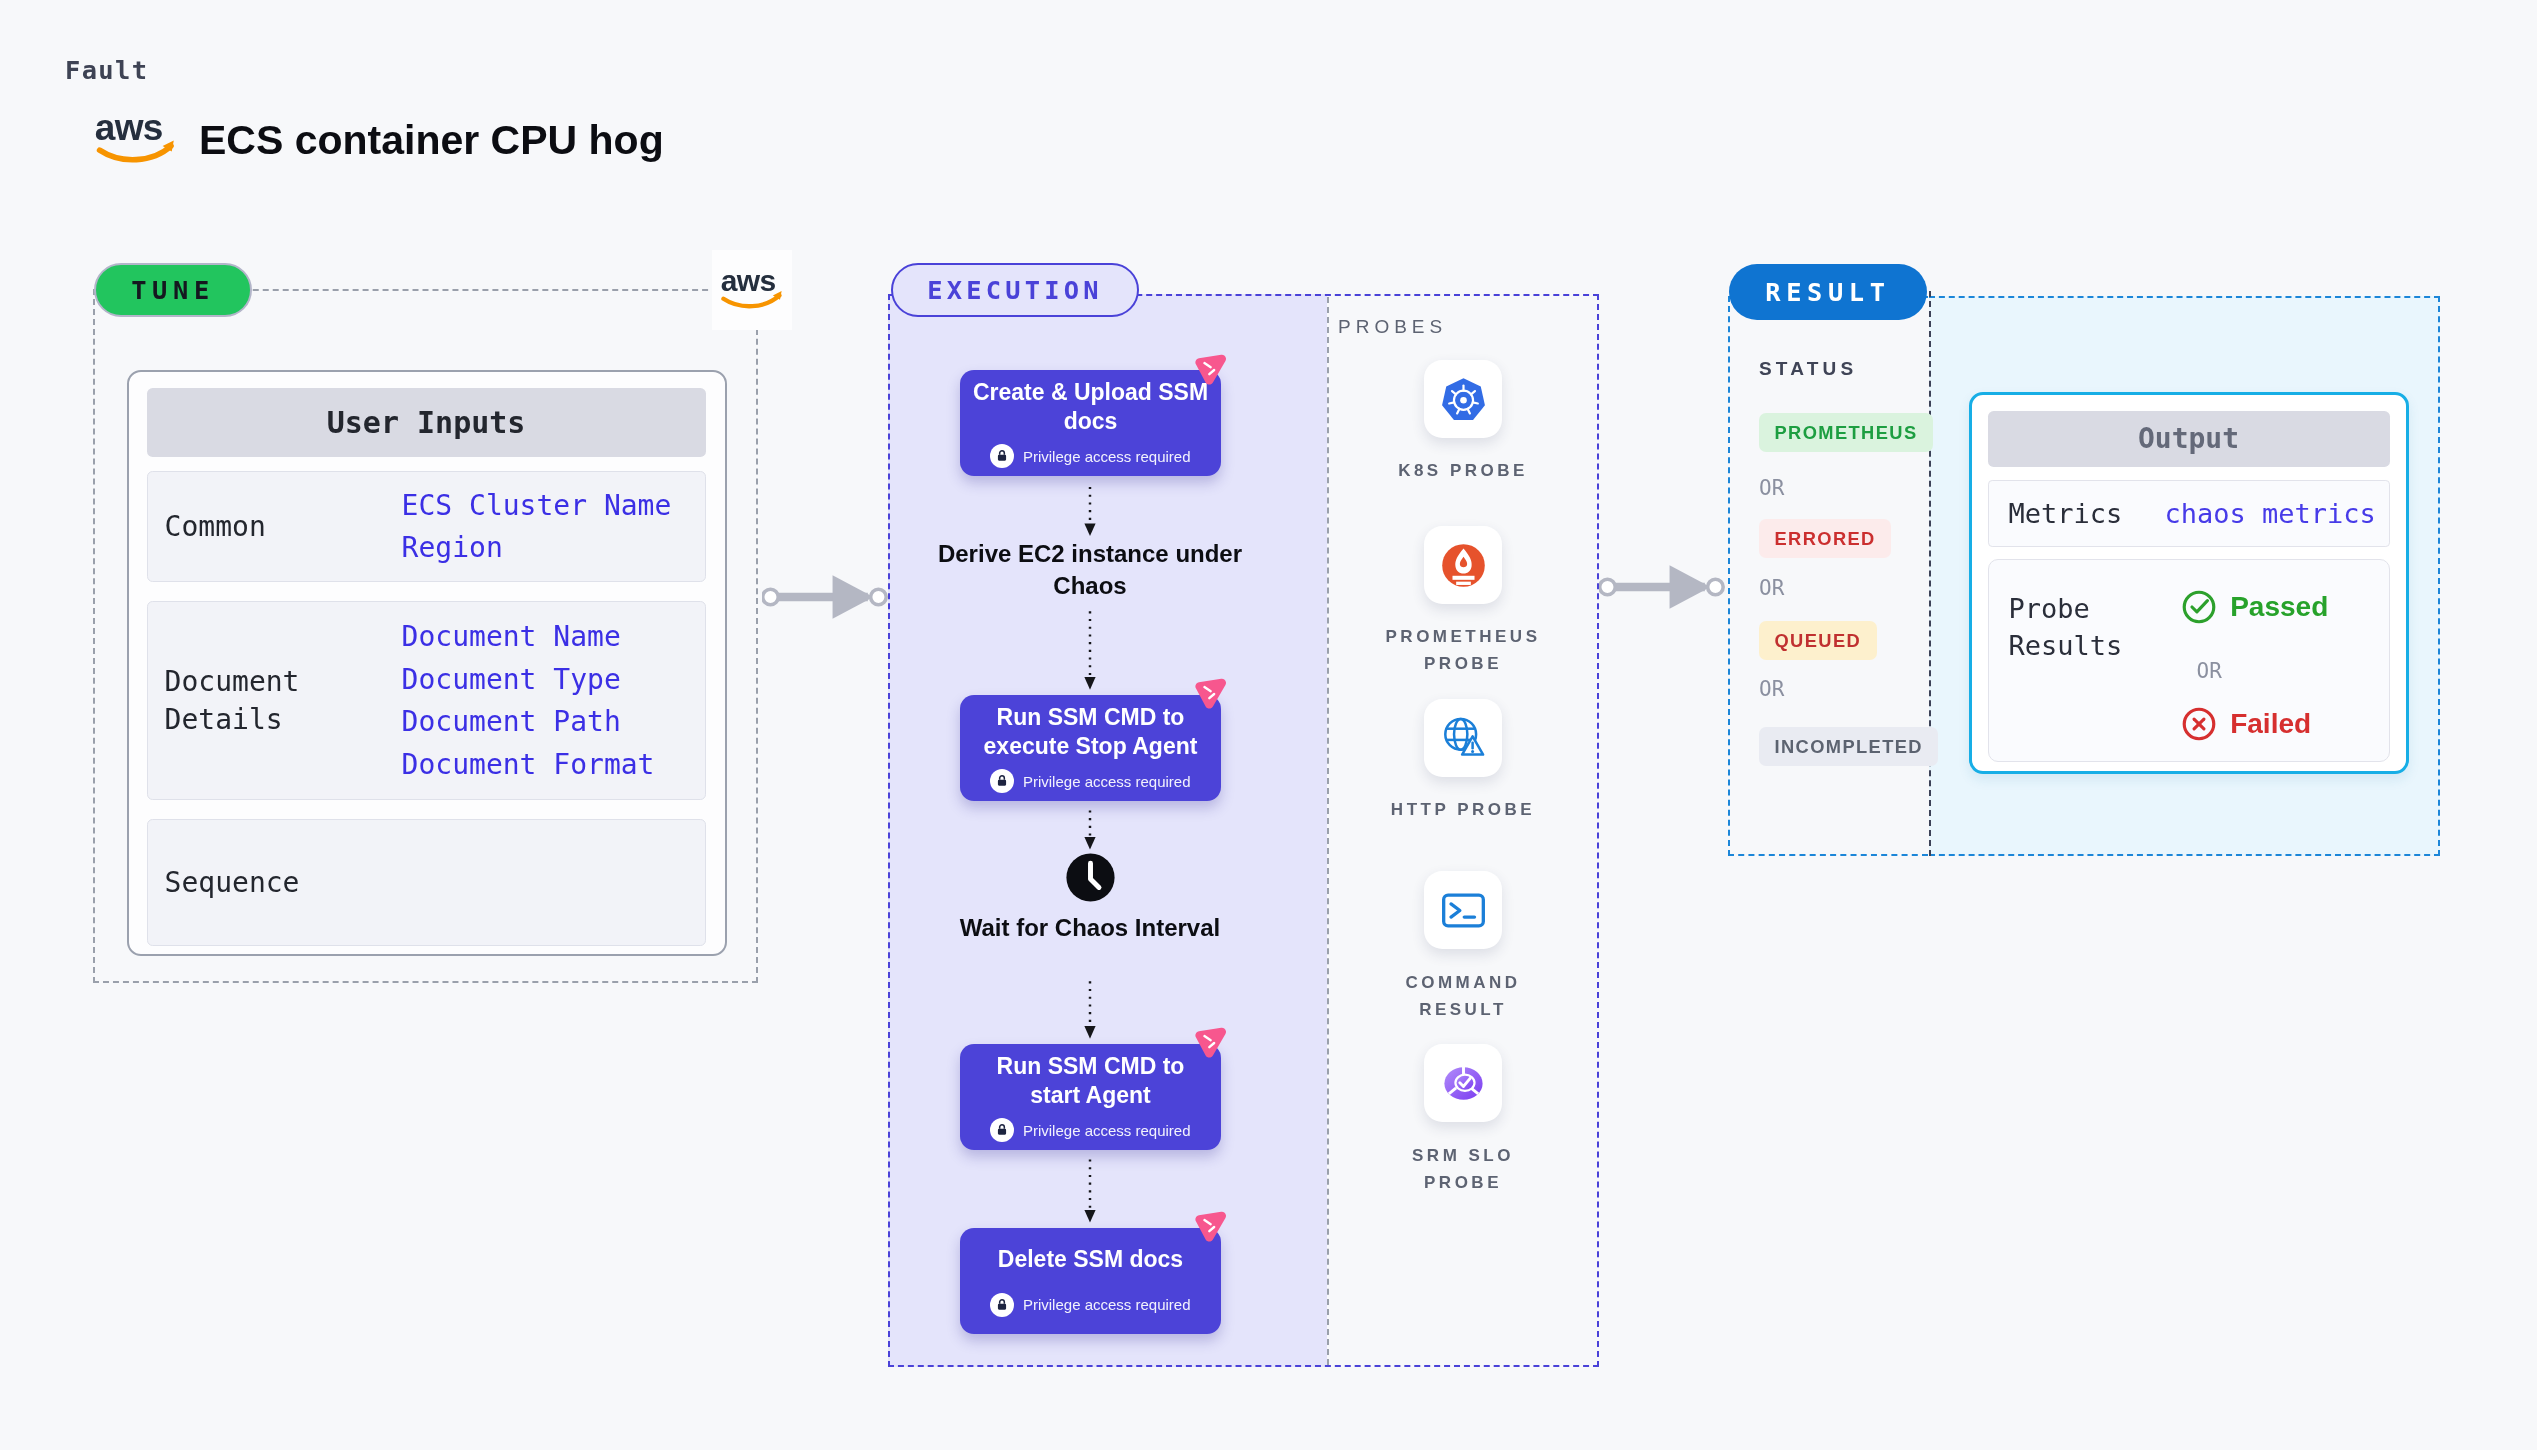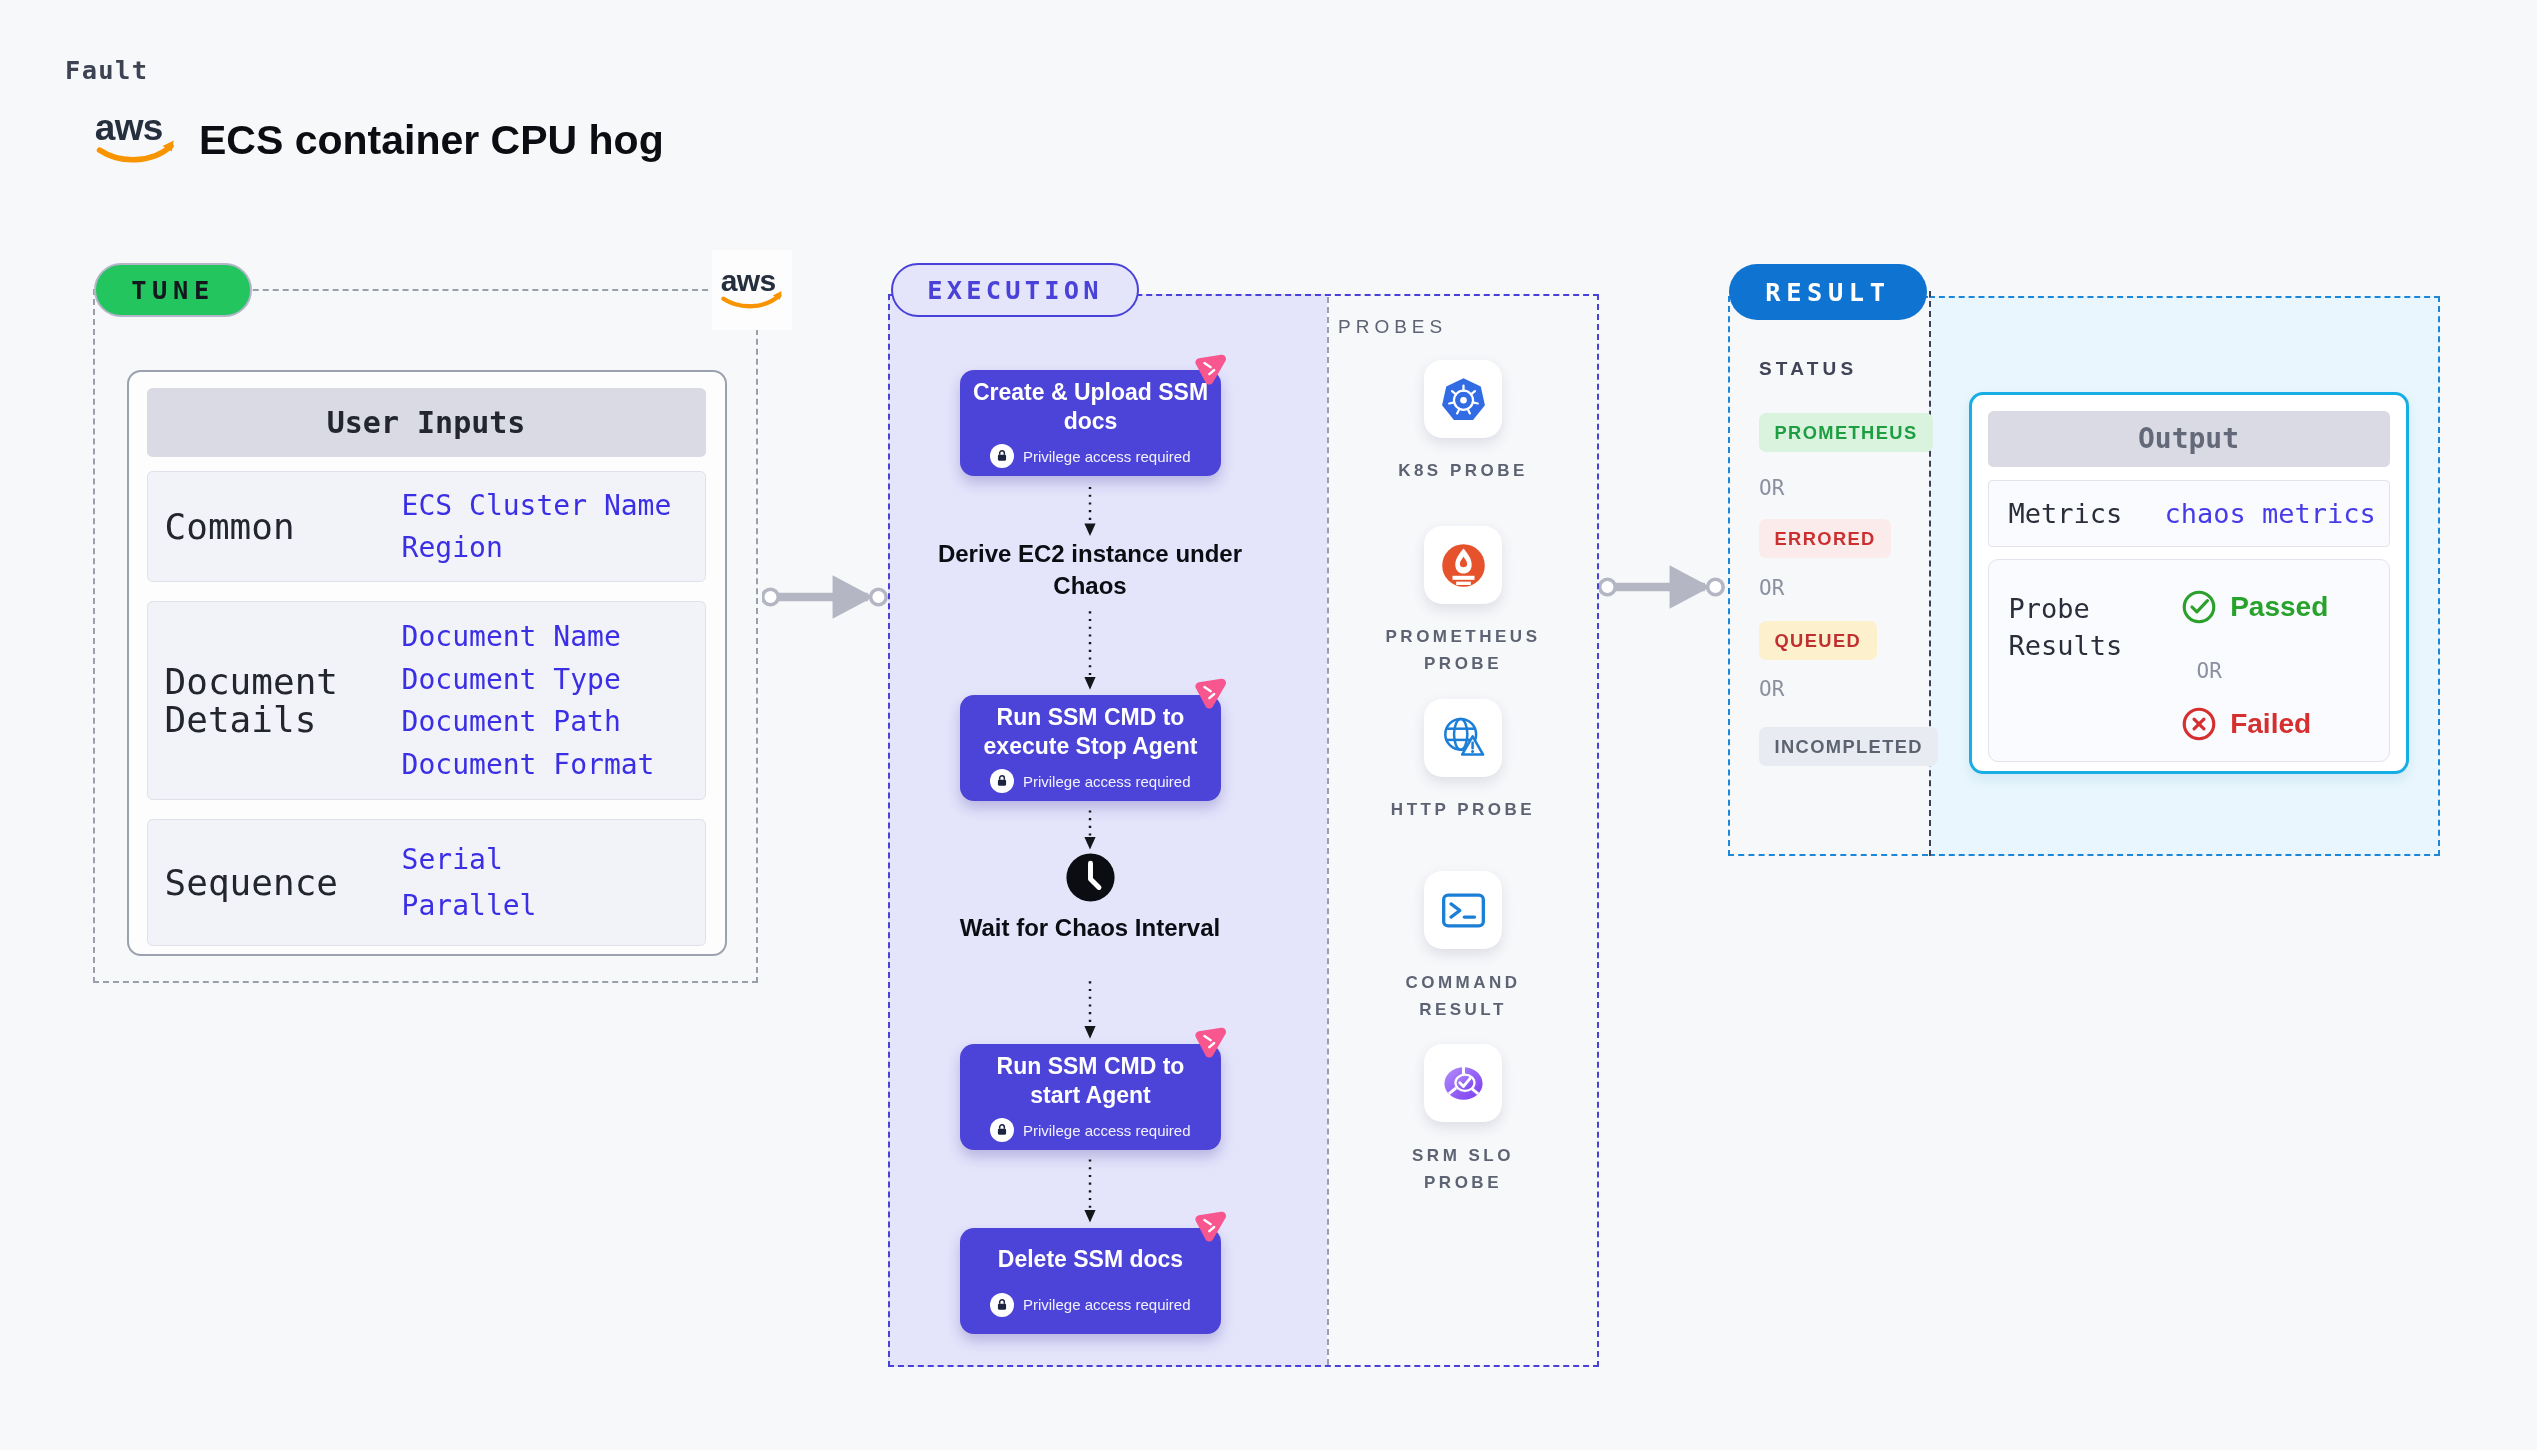--- a/index.html
+++ b/index.html
@@ -31,21 +31,21 @@
   .tune-box { position:absolute; left:93px; top:289px; width:665px; height:694px; border:2.8px dashed #9aa0ab; }
   .aws-patch { position:absolute; left:712px; top:250px; width:80px; height:80px; background:#fdfdfe; z-index:5;
                display:flex; align-items:center; justify-content:center; }
   .ui-card { position:absolute; left:127px; top:370px; width:600px; height:586px; background:#fdfdfe;
              border:2.8px solid #9ba1ae; border-radius:14px; z-index:2; }
   .ui-header { position:absolute; left:17.6px; top:15.5px; width:559px; height:69px; background:#d9dae3; border-radius:5.6px;
                display:flex; align-items:center; justify-content:center;
                font-size:30px; font-weight:700; color:#23262e; }
   .ui-row { position:absolute; left:17.6px; width:559px; background:#f2f3f8; border:1.4px solid #dfe1ea; border-radius:5.6px; display:flex; }
   .ui-row-label { flex:0 0 205px; display:flex; align-items:center; padding-left:17px;
-                  font-size:36px; color:#23262e; line-height:38px; }
+                  font-size:28px; color:#23262e; line-height:38px; }
   .ui-row-values { flex:1; display:flex; flex-direction:column; justify-content:space-evenly; padding:10px 0 10px 49px; }
   .ui-value { font-size:28px; color:#3b2fe5; line-height:35px; }
   .row-common   { top:99px; height:111px; }
   .row-document { top:229px; height:199px; }
   .row-sequence { top:447px; height:127px; }
 
   
   .flow-arrow { position:absolute; width:127px; height:64px; z-index:7; }
 
   
@@ -169,24 +169,20 @@
       <div class="ui-row-values">
         <div class="ui-value mono">Document Name</div>
         <div class="ui-value mono">Document Type</div>
         <div class="ui-value mono">Document Path</div>
         <div class="ui-value mono">Document Format</div>
       </div>
     </div>
 
     <div class="ui-row row-sequence">
       <div class="ui-row-label mono">Sequence</div>
-      <div class="ui-row-values">
-        <div class="ui-value mono">Serial</div>
-        <div class="ui-value mono">Parallel</div>
-      </div>
     </div>
   </div>
 
   <svg class="flow-arrow" style="left:762px; top:565px;" viewBox="0 0 180 90">
     <line x1="14" y1="45" x2="150" y2="45" stroke="#b4b7c3" stroke-width="12"></line>
     <polygon points="100,14 100,76 158,45" fill="#b4b7c3"></polygon>
     <circle cx="12" cy="45" r="11" fill="#ffffff" stroke="#b4b7c3" stroke-width="5"></circle>
     <circle cx="165" cy="45" r="11" fill="#ffffff" stroke="#b4b7c3" stroke-width="5"></circle>
   </svg>
 

